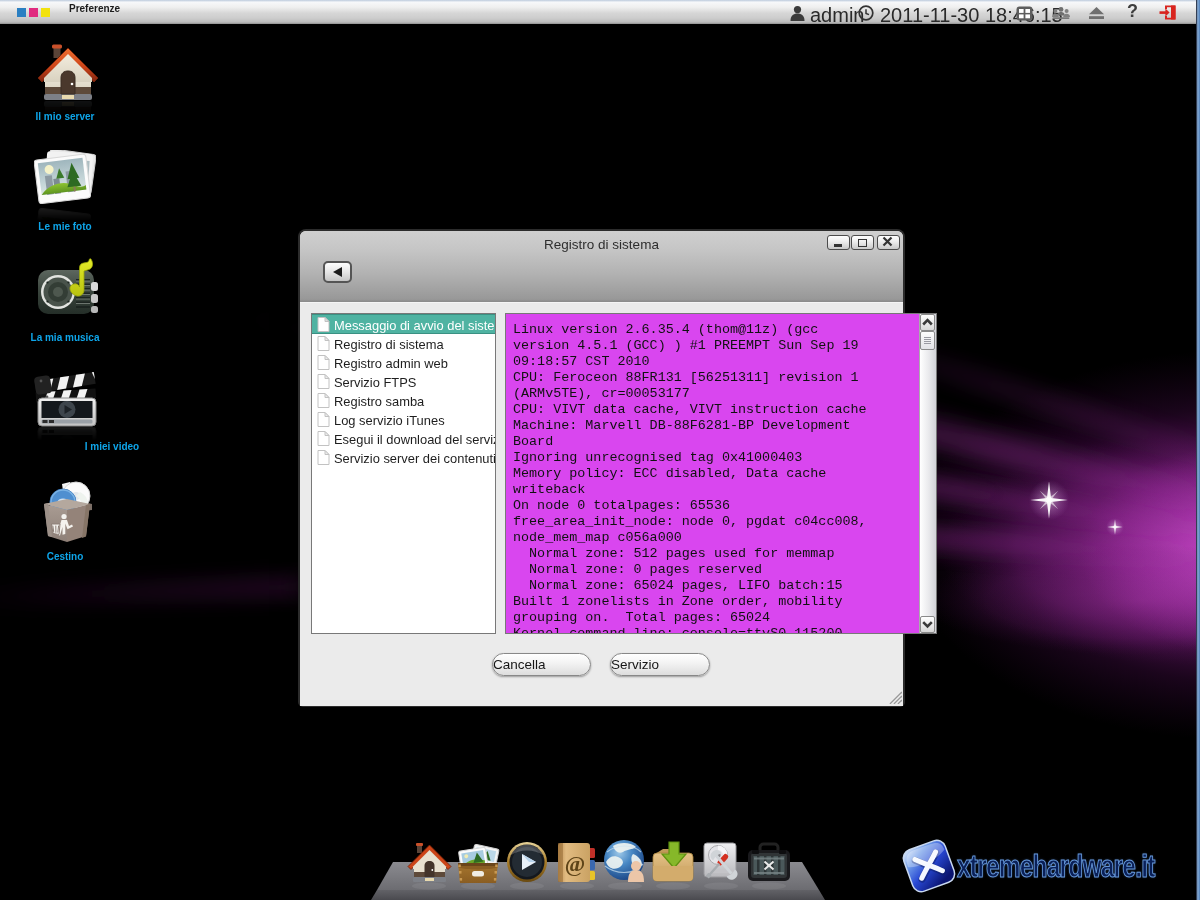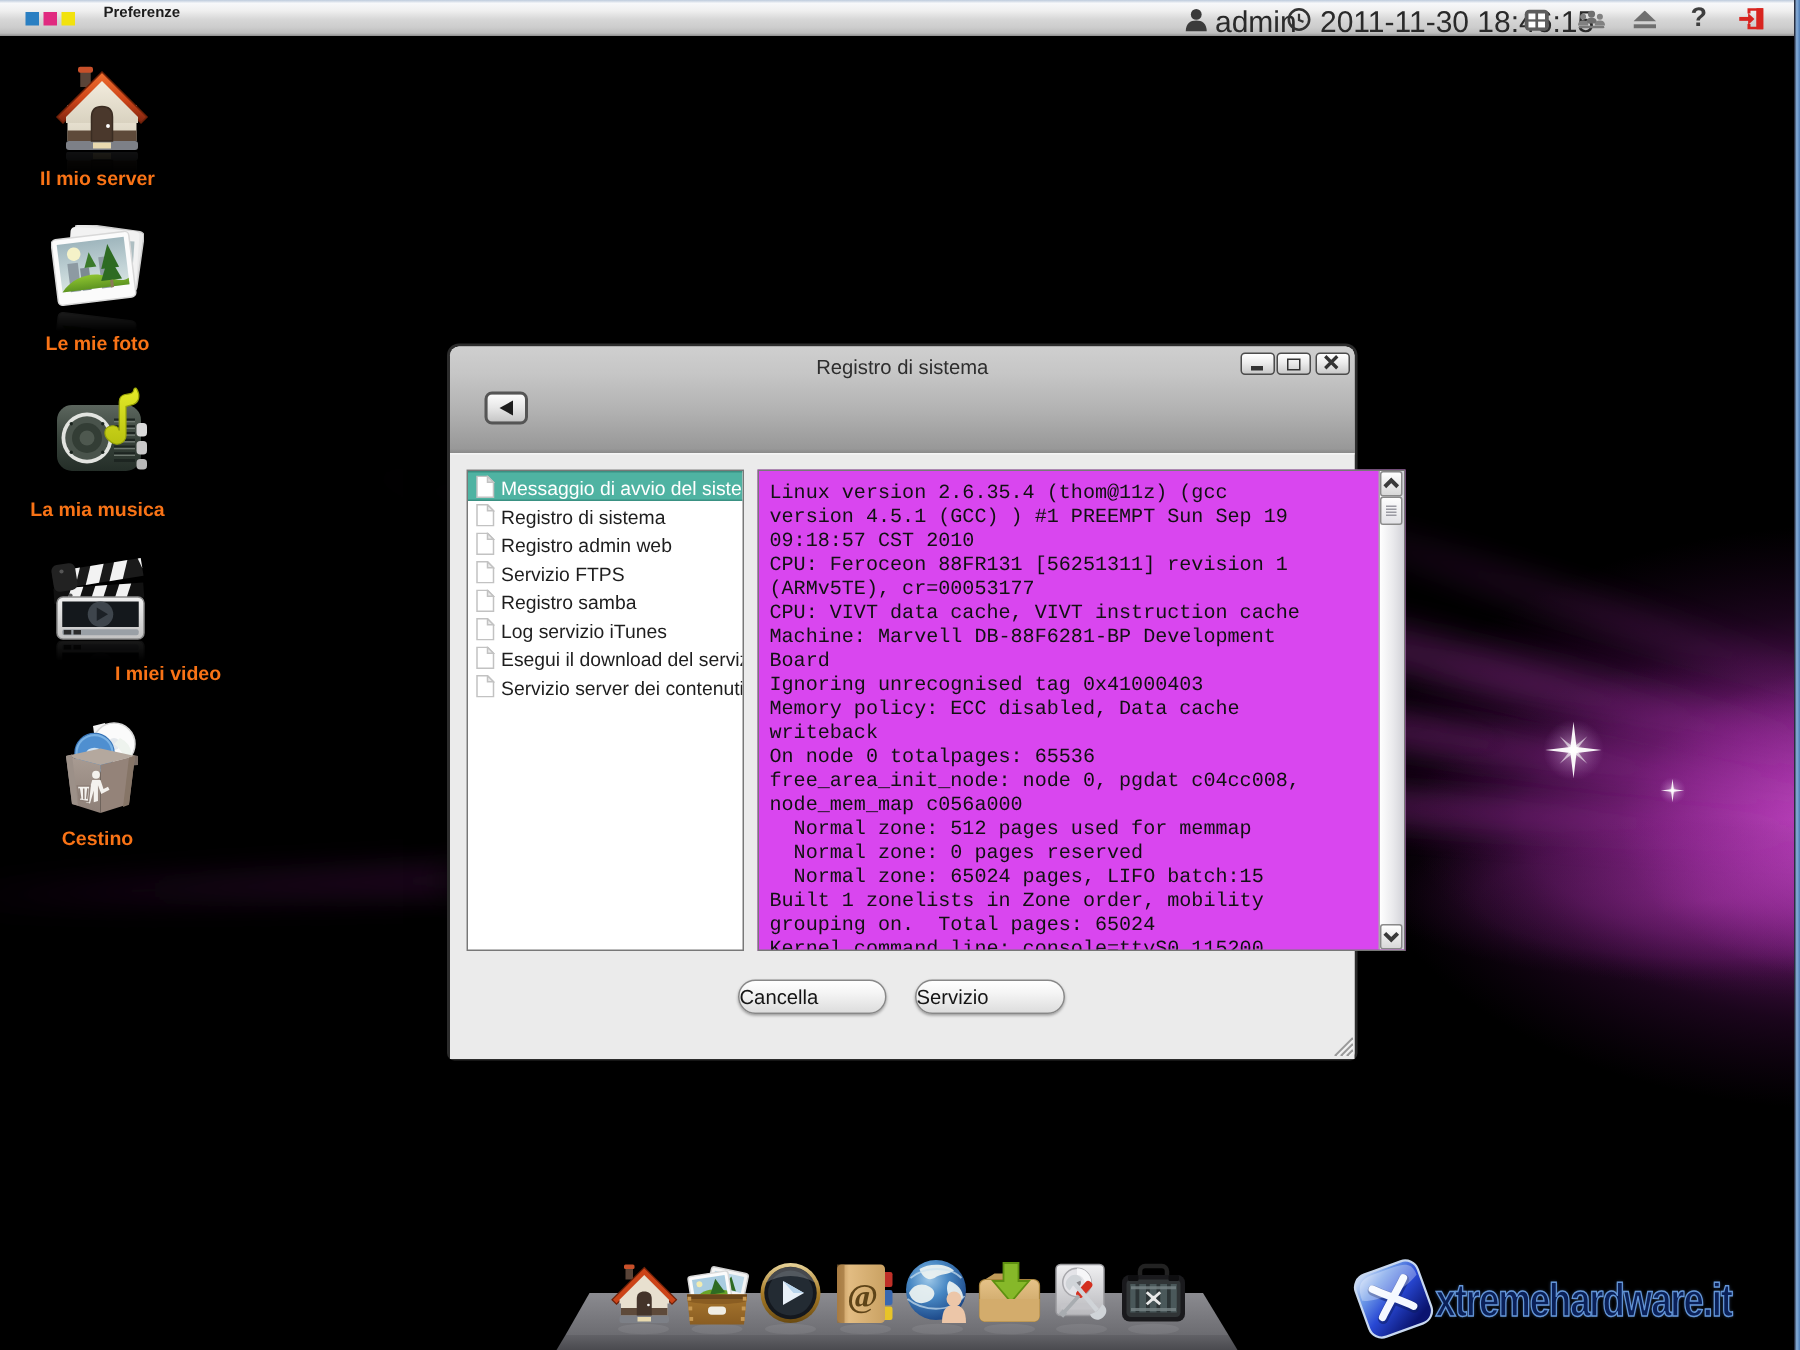--- a/index.html
+++ b/index.html
@@ -5,21 +5,21 @@
 html,body{margin:0;padding:0;background:#000;}
 #desktop{position:relative;width:1200px;height:900px;overflow:hidden;background:#000;font-family:"Liberation Sans",sans-serif;}
 #wall{position:absolute;left:0;top:0;}
 
 #topbar{position:absolute;left:0;top:0;width:1200px;height:24px;
  background:linear-gradient(180deg,#bccadc 0%,#f7f8fa 9%,#efefef 30%,#d6d6d6 55%,#cdcdcd 75%,#bdbdbd 92%,#8f8f8f 100%);}
 #topbar .sq{position:absolute;top:8px;width:9px;height:9px;}
 #ttl{position:absolute;left:69px;top:3px;font-size:10px;font-weight:bold;color:#1c1c1c;}
 .tbtxt{position:absolute;top:4px;font-size:20px;color:#2a2a2a;}
 
-.dlabel{position:absolute;font-size:13px;font-weight:bold;color:#f97316;text-align:center;width:130px;text-shadow:0 1px 2px rgba(0,0,0,.9);}
+.dlabel{position:absolute;font-size:10px;font-weight:bold;color:#0ea5e9;text-align:center;width:130px;text-shadow:0 1px 2px rgba(0,0,0,.9);}
 .refl{position:absolute;opacity:0.16;-webkit-mask-image:linear-gradient(180deg,rgba(0,0,0,.8),transparent 62%);mask-image:linear-gradient(180deg,rgba(0,0,0,.8),transparent 62%);}
 
 #dlg{position:absolute;left:300px;top:231px;width:603px;height:474px;border-radius:6px 6px 3px 3px;
  background:#ebebeb;box-shadow:0 0 0 2px #2c2c2c,0 10px 26px rgba(0,0,0,.75);}
 #dlghead{position:absolute;left:0;top:0;width:603px;height:71px;border-radius:6px 6px 0 0;
  background:linear-gradient(180deg,#cfcfcf 0%,#c6c6c6 25%,#b2b2b2 60%,#989898 96%,#8a8a8a 100%);}
 #dlgtitle{position:absolute;left:0;top:6px;width:603px;text-align:center;font-size:13.5px;color:#2e2e2e;}
 .winbtn{position:absolute;top:4px;width:21px;height:13px;border:1px solid #4c4c4c;border-radius:3px;
  background:linear-gradient(180deg,#ffffff 0%,#ececec 45%,#c9c9c9 100%);}
 #backbtn{position:absolute;left:23px;top:30px;width:29px;height:22px;border:2px solid #555;border-radius:5px;

